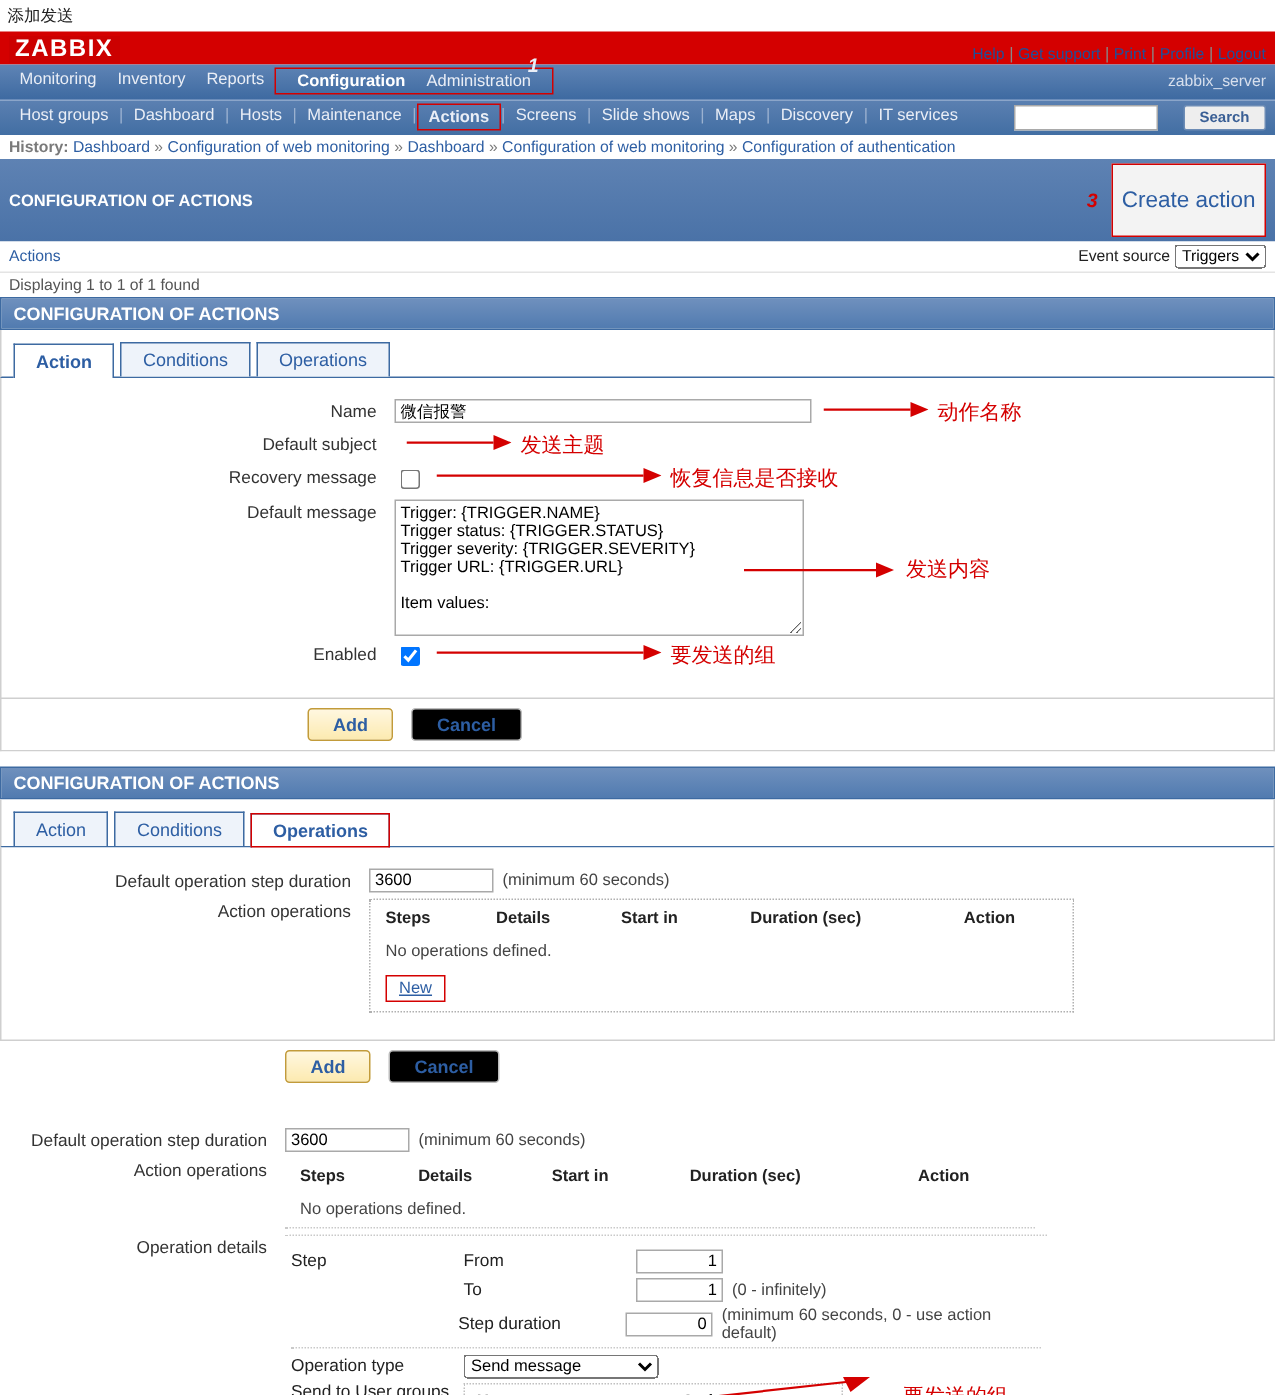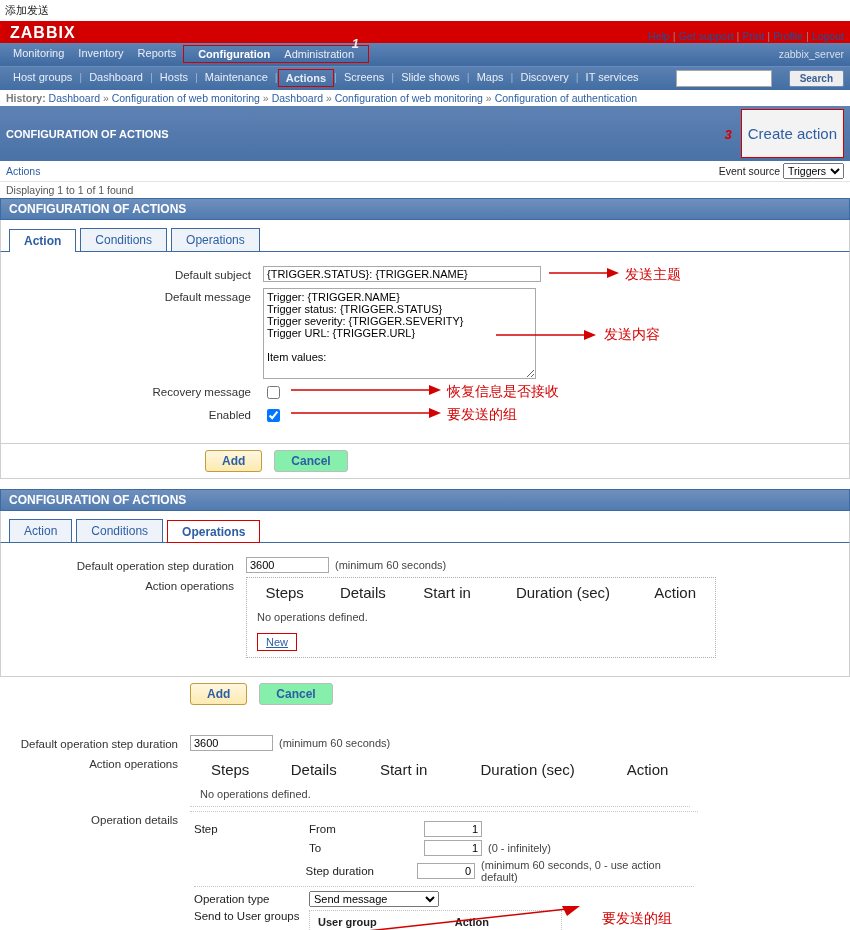--- a/index.html
+++ b/index.html
@@ -41,23 +41,23 @@
   .form-row .ctl{display:flex;align-items:center;gap:6px}
   .form-row .right-txt{color:#444;font-size:11px}
   .ctl input[type=text]{width:270px;font-size:11px;padding:1px 3px}
   .ctl textarea{width:265px;height:85px;font-size:11px;padding:2px 3px;font-family:Arial}
   .ctl input.small{width:75px;}
   .ctl input.vsmall{width:50px;text-align:right}
   .note{color:#d40000;font-size:14px;white-space:nowrap}
   .buttons{display:flex;gap:12px;padding:6px 0 6px 204px;background:#fff;border:1px solid #cfcfcf;border-top:none}
   .buttons.nob{border:none;padding-left:190px}
   .btn{border:1px solid #c29b3a;background:linear-gradient(#fff7e0,#fceab0);color:#2d5ea3;font-weight:bold;font-size:12px;padding:3px 16px;border-radius:3px;cursor:pointer}
-  .btn.gray{background:#86efac;border:1px solid #bcbcbc;color:#2d5ea3}
+  .btn.gray{background:#000000;border:1px solid #bcbcbc;color:#2d5ea3}
   .ops-table{width:470px;border:1px dotted #b0b0b0}
-  .ops-table th{text-align:center;font-weight:normal;font-size:15px;padding:4px 8px}
+  .ops-table th{text-align:left;font-weight:bold;font-size:11px;padding:4px 8px}
   .ops-table td{padding:4px 8px;color:#444;font-size:11px}
   .newlink{color:#2d5ea3;text-decoration:underline;cursor:pointer;border:1.5px solid #d40000;padding:2px 8px;display:inline-block}
   .gap{height:10px;background:#fff}
   .detail-box{border-top:1px dotted #c9c9c9;border-bottom:1px dotted #c9c9c9;width:500px;padding:6px 4px}
   .detail-row{display:flex;align-items:center;margin:3px 0}
   .detail-row .dlbl{width:115px;font-size:11.5px}
   .detail-row .dlbl2{width:115px;font-size:11.5px;padding-left:0}
   .detail-tbl{border:1px dotted #c0c0c0;min-width:250px;margin-left:0}
   .detail-tbl th{text-align:left;font-weight:bold;padding:3px 70px 3px 6px;font-size:11px}
   .detail-tbl td{padding:3px 6px}
@@ -153,62 +153,72 @@
 <div class="count">Displaying 1 to 1 of 1 found</div>
 
 <div class="panel-head">CONFIGURATION OF ACTIONS</div>
 <div class="tabs">
   <div class="tab active">Action</div>
   <div class="tab">Conditions</div>
   <div class="tab">Operations</div>
 </div>
 <div class="panel-body">
   <div class="form-row">
-    <div class="lbl">Default subject</div>
-    <div class="ctl">
-        <input type="text" value="{TRIGGER.STATUS}: {TRIGGER.NAME}" style="">
+    <div class="lbl">Name</div>
+    <div class="ctl">
+        <input type="text" value="微信报警" style="">
       </div>
     <span class="svg-arrow" style="margin-left:8px">
       <svg width="70" height="14">
           <line x1="0" y1="7" x2="58" y2="7" stroke="#d40000" stroke-width="1.5"></line>
           <polygon points="58,2 70,7 58,12" fill="#d40000"></polygon>
         </svg>
     </span>
+    <span class="note" style="margin-left:6px">动作名称</span>
+  </div>
+  <div class="form-row">
+    <div class="lbl">Default subject</div>
+    <span class="svg-arrow" style="margin-left:8px">
+      <svg width="70" height="14">
+          <line x1="0" y1="7" x2="58" y2="7" stroke="#d40000" stroke-width="1.5"></line>
+          <polygon points="58,2 70,7 58,12" fill="#d40000"></polygon>
+        </svg>
+    </span>
     <span class="note" style="margin-left:6px">发送主题</span>
+  </div>
+  <div class="form-row">
+    <div class="lbl">Recovery message</div>
+    <div class="ctl">
+        <input type="checkbox" style="">
+      </div>
+    <span class="svg-arrow" style="margin-left:8px">
+      <svg width="150" height="14">
+          <line x1="0" y1="7" x2="138" y2="7" stroke="#d40000" stroke-width="1.5"></line>
+          <polygon points="138,2 150,7 138,12" fill="#d40000"></polygon>
+        </svg>
+    </span>
+    <span class="note" style="margin-left:6px">恢复信息是否接收</span>
   </div>
   <div class="form-row">
     <div class="lbl">Default message</div>
     <div class="ctl">
         <textarea style="">Trigger: {TRIGGER.NAME}
 Trigger status: {TRIGGER.STATUS}
 Trigger severity: {TRIGGER.SEVERITY}
 Trigger URL: {TRIGGER.URL}
 
 Item values:</textarea>
       </div>
     <span class="svg-arrow" style="margin:40px 0 0 -40px">
       <svg width="100" height="14">
           <line x1="0" y1="7" x2="88" y2="7" stroke="#d40000" stroke-width="1.5"></line>
           <polygon points="88,2 100,7 88,12" fill="#d40000"></polygon>
         </svg>
     </span>
     <span class="note" style="margin:38px 0 0 8px">发送内容</span>
-  </div>
-  <div class="form-row">
-    <div class="lbl">Recovery message</div>
-    <div class="ctl">
-        <input type="checkbox" style="">
-      </div>
-    <span class="svg-arrow" style="margin-left:8px">
-      <svg width="150" height="14">
-          <line x1="0" y1="7" x2="138" y2="7" stroke="#d40000" stroke-width="1.5"></line>
-          <polygon points="138,2 150,7 138,12" fill="#d40000"></polygon>
-        </svg>
-    </span>
-    <span class="note" style="margin-left:6px">恢复信息是否接收</span>
   </div>
   <div class="form-row">
     <div class="lbl">Enabled</div>
     <div class="ctl">
         <input type="checkbox" checked="" style="">
       </div>
     <span class="svg-arrow" style="margin-left:8px">
       <svg width="150" height="14">
           <line x1="0" y1="7" x2="138" y2="7" stroke="#d40000" stroke-width="1.5"></line>
           <polygon points="138,2 150,7 138,12" fill="#d40000"></polygon>

